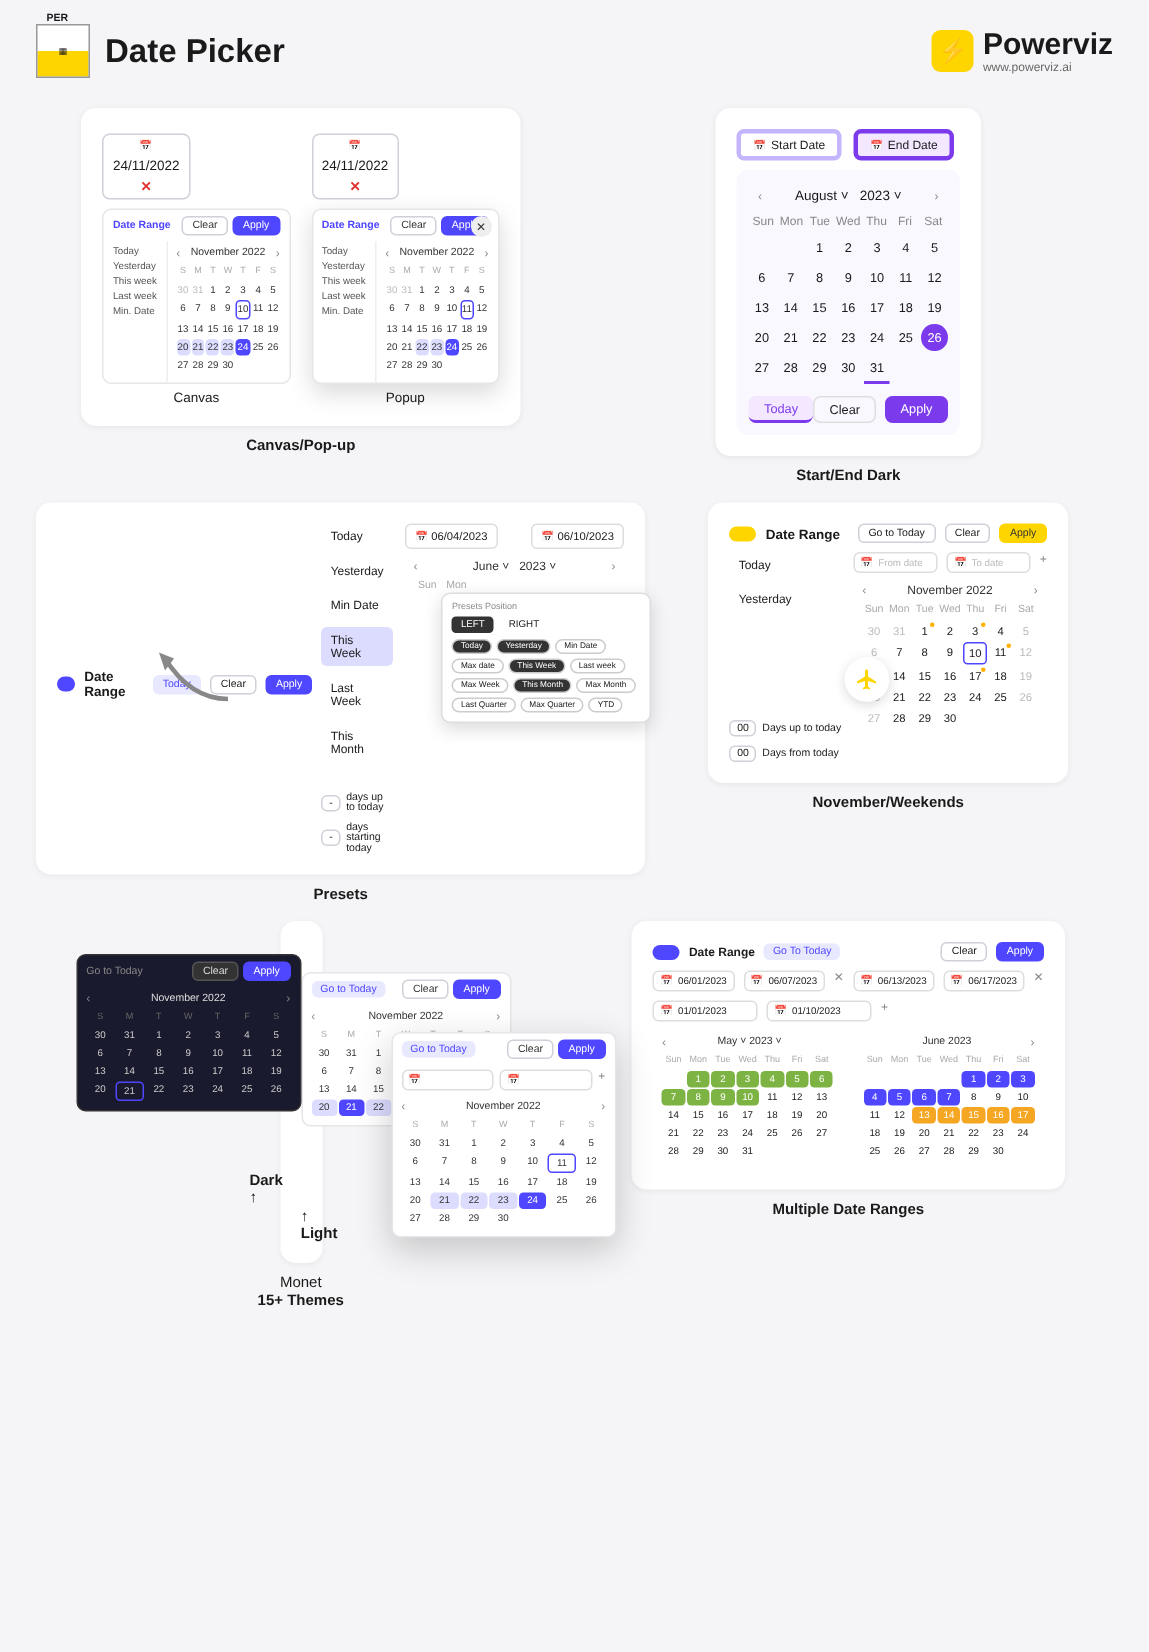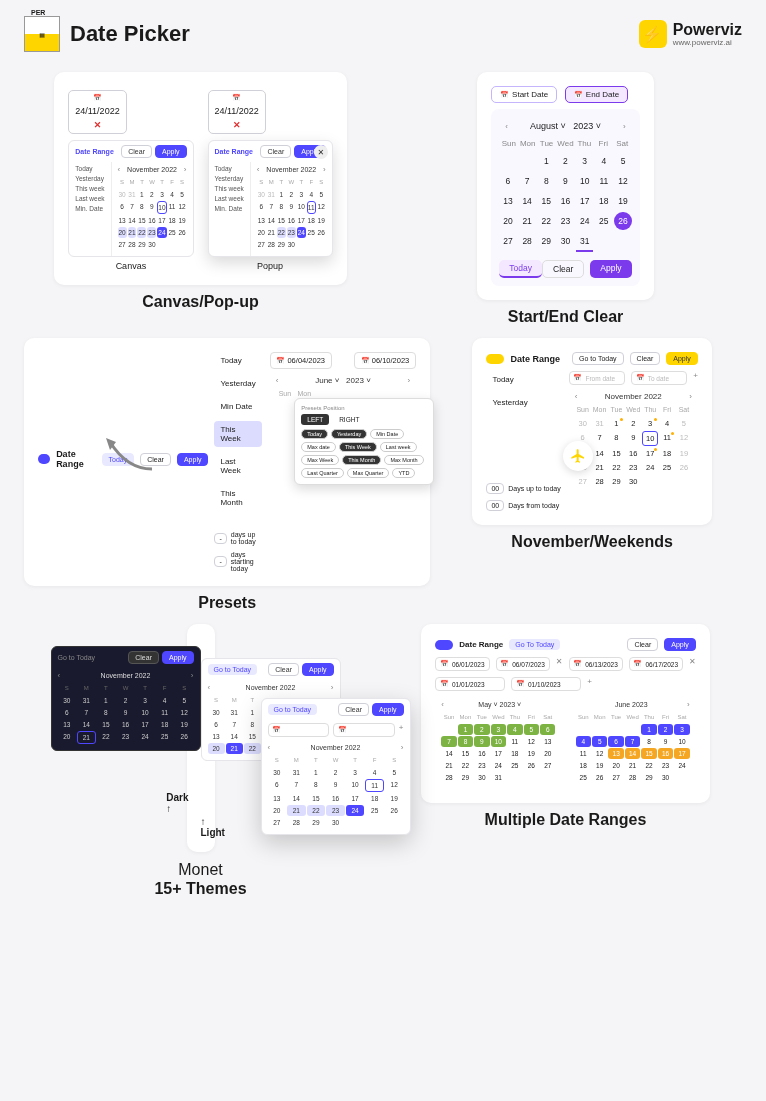--- a/index.html
+++ b/index.html
@@ -5,29 +5,29 @@
 * { box-sizing: border-box; margin: 0; padding: 0; font-family: -apple-system, BlinkMacSystemFont, 'Segoe UI', Arial, sans-serif; }
 body { background: #f5f5f7; width: 766px; height: 1101px; overflow: hidden; color: #1a1a1a; }
 .wrap { padding: 16px 24px; }
 .hdr { display: flex; justify-content: space-between; align-items: center; margin-bottom: 20px; }
 .logo-left { display: flex; align-items: center; gap: 10px; }
 .perf-icon { width: 36px; height: 36px; background: linear-gradient(#fff 50%, #ffd500 50%); border: 1px solid #999; font-size: 6px; display: flex; align-items: center; justify-content: center; position: relative; }
 .perf-icon::before { content: "PER"; position: absolute; top: -8px; left: 6px; font-size: 7px; font-weight: bold; }
 .title { font-size: 22px; font-weight: 800; }
 .pv { display: flex; align-items: center; gap: 6px; }
 .pv-icon { width: 28px; height: 28px; background: #ffd500; border-radius: 6px; display: flex; align-items: center; justify-content: center; font-size: 16px; }
-.pv-txt { font-size: 16px; font-weight: 700; line-height: 1; }
+.pv-txt { font-size: 20px; font-weight: 700; line-height: 1; }
 .pv-sub { font-size: 8px; color: #666; }
 .headline { text-align: center; margin-bottom: 4px; font-size: 22px; font-weight: 800; letter-spacing: 0.5px; }
 .subhead { text-align: center; font-size: 10px; color: #888; font-weight: 600; letter-spacing: 0.5px; margin-bottom: 16px; }
 .grid { display: flex; flex-direction: column; gap: 12px; }
 .row2 { display: grid; grid-template-columns: 1fr 1fr; gap: 12px; }
 .card { background: #fff; border-radius: 10px; padding: 14px; box-shadow: 0 1px 4px rgba(0,0,0,0.06); }
 .sect { display: flex; flex-direction: column; align-items: center; }
-.sect-title { font-size: 16px; font-weight: 700; margin-top: 8px; text-align: center; }
+.sect-title { font-size: 10px; font-weight: 700; margin-top: 8px; text-align: center; }
 
 
 .mini { background: #fff; border: 1px solid #e5e5ea; border-radius: 6px; font-size: 7px; color: #333; }
 .toprow { display: flex; justify-content: space-between; align-items: center; padding: 4px 6px; }
 .btn { border: 1px solid #d0d0d8; border-radius: 4px; padding: 2px 6px; font-size: 7px; background: #fff; }
 .btn.pri { background: #4f46ff; color: #fff; border-color: #4f46ff; }
 .btn.yel { background: #ffd500; color: #333; border-color: #ffd500; }
 .presets { display: flex; flex-direction: column; gap: 3px; padding: 3px 6px; }
 .presets span { font-size: 6.5px; color: #555; }
 .monthhdr { display: flex; justify-content: space-between; align-items: center; padding: 3px 6px; font-size: 7px; color: #333; }
@@ -41,21 +41,21 @@
 
 
 .c1 { display: flex; gap: 14px; }
 .date-chip { display: inline-flex; align-items: center; gap: 4px; border: 1px solid #d0d0d8; border-radius: 5px; padding: 3px 6px; font-size: 9px; margin-bottom: 6px; flex-direction: column; }
 .xred { color: #e03030; font-weight: bold; }
 .sub-lbl { font-size: 9px; text-align: center; margin-top: 4px; }
 .popclose { position: absolute; top: 4px; right: 4px; width: 14px; height: 14px; border-radius: 50%; background: #eee; font-size: 8px; display: flex; align-items: center; justify-content: center; }
 
 
 .tabs { display: flex; gap: 8px; margin-bottom: 6px; }
-.tab { border: 1px solid #c4b5fd; border-radius: 5px; padding: 3px 8px; font-size: 8px; display: flex; align-items: center; gap: 3px; }
+.tab { border: 3px solid #c4b5fd; border-radius: 5px; padding: 3px 8px; font-size: 8px; display: flex; align-items: center; gap: 3px; }
 .tab.act { border-color: #7c3aed; background: #f3e8ff; }
 .cal2 { background: #faf8ff; border-radius: 8px; padding: 8px; font-size: 9px; }
 .cal2 .mh { display: flex; justify-content: space-between; align-items: center; padding: 4px 6px; }
 .cal2 .dw { display: grid; grid-template-columns: repeat(7,1fr); text-align: center; font-size: 8px; color: #888; margin: 4px 0; }
 .cal2 .dy { display: grid; grid-template-columns: repeat(7,1fr); text-align: center; font-size: 8.5px; gap: 2px; }
 .cal2 .dy span { padding: 4px 0; }
 .cal2 .today { border-bottom: 2px solid #7c3aed; }
 .cal2 .seld { background: #7c3aed; color: #fff; border-radius: 50%; }
 .cal2 .foot { display: flex; justify-content: space-between; margin-top: 8px; }
 .pill { padding: 3px 10px; border-radius: 5px; font-size: 8.5px; }
@@ -354,21 +354,21 @@
             </div>
             <div class="foot">
               <span class="pill today">Today</span>
               <span style="display:flex;gap:6px">
                 <span class="pill clr">Clear</span>
                 <span class="pill app">Apply</span>
               </span>
             </div>
           </div>
         </div>
-        <div class="sect-title">Start/End Clear</div>
+        <div class="sect-title">Start/End Dark</div>
       </div>
     </div>
 
     <div class="row2">
 
       <div class="sect">
         <div class="card presets-card" data、="presets-card" style="position:relative">
           <div class="pc-top">
             <span style="display:inline-block;width:18px;height:10px;background:#4f46ff;border-radius:5px"></span>
             <span style="font-size:9px;font-weight:600">Date Range</span>

